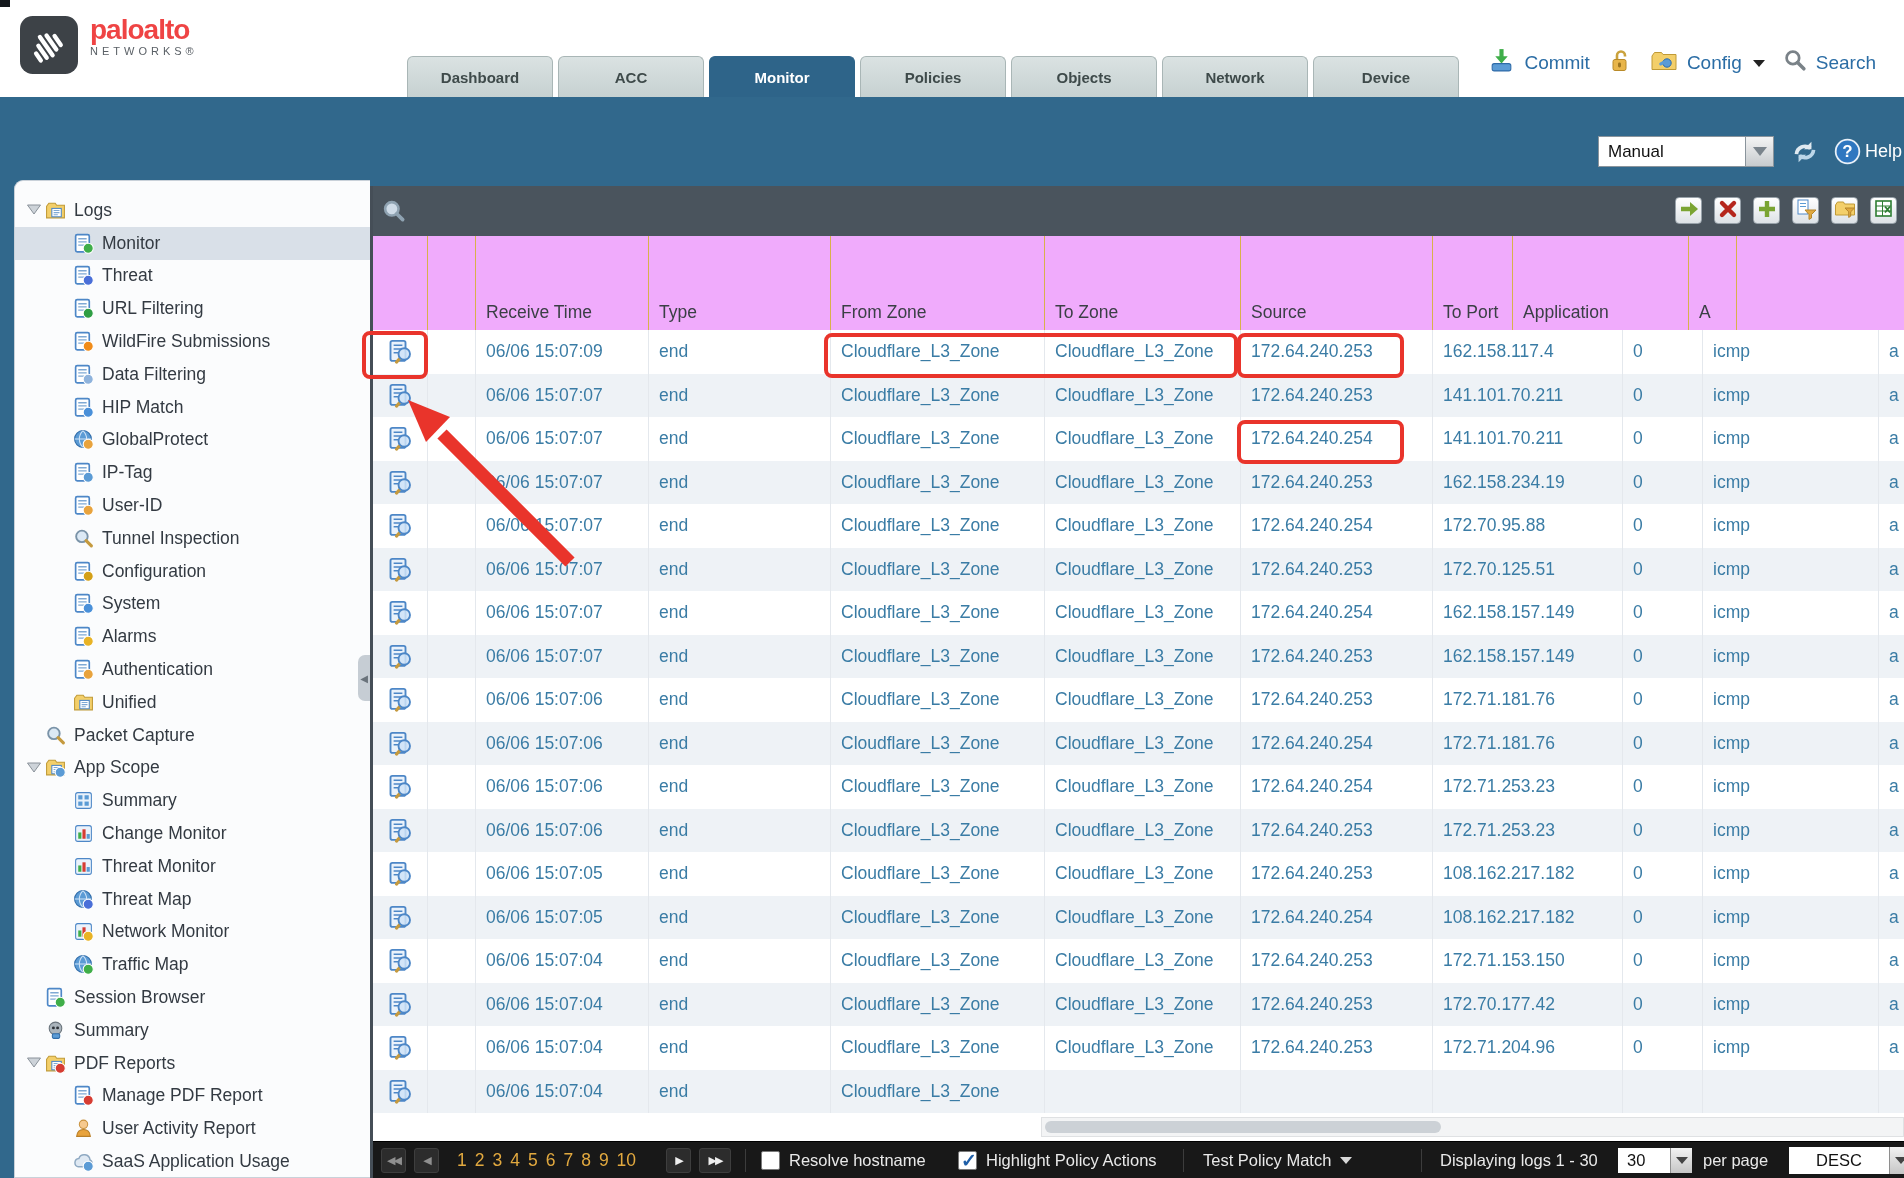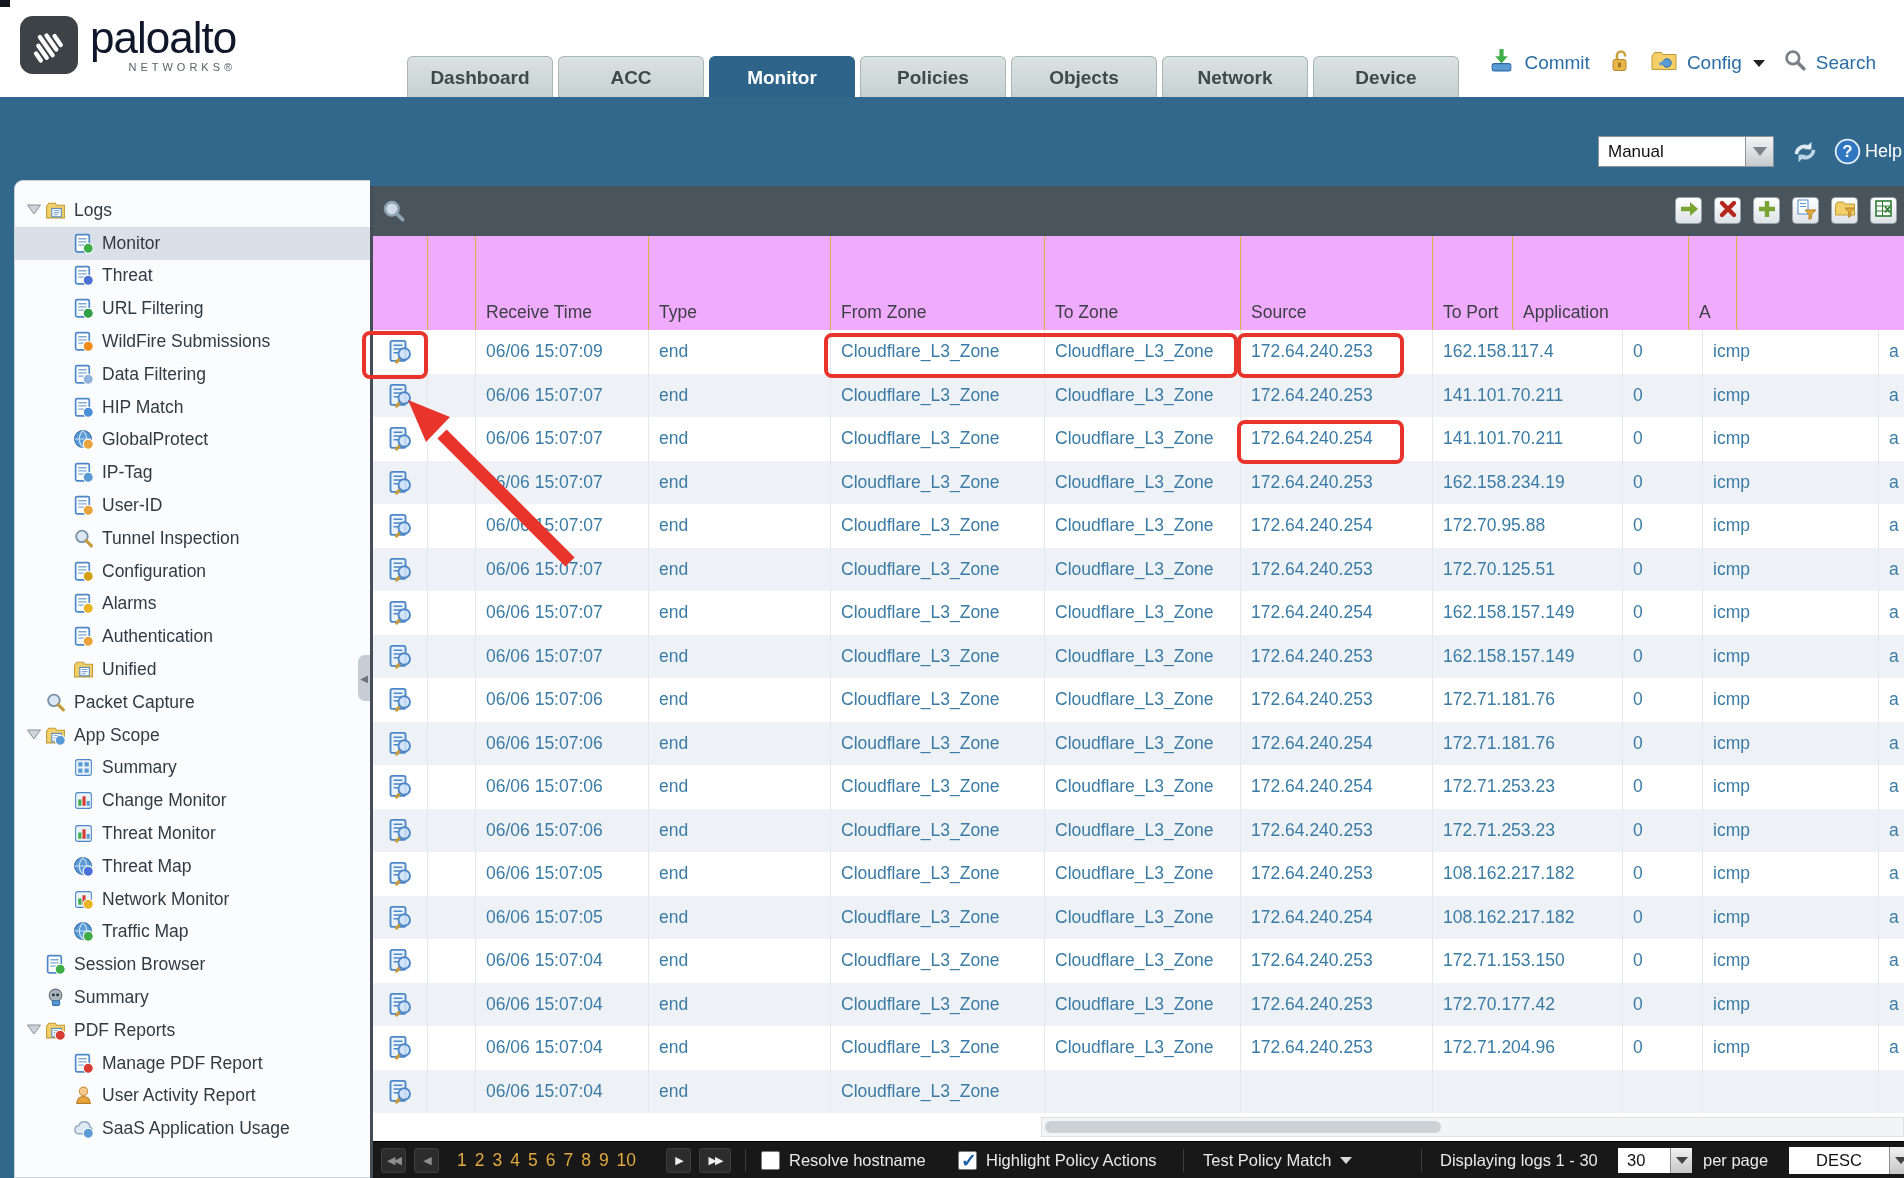--- a/index.html
+++ b/index.html
@@ -4,24 +4,24 @@
 <style>
   *{margin:0;padding:0;box-sizing:border-box}
   html,body{width:1904px;height:1178px;overflow:hidden;font-family:"Liberation Sans",sans-serif}
   #app{position:relative;width:1904px;height:1178px;background:#31688c}
 
   
   .top-header{position:absolute;top:0;left:0;width:100%;height:97px;background:#fff}
   .corner-chip{position:absolute;left:0;top:0;width:10px;height:7px;background:#14181c}
   .logo{position:absolute;left:20px;top:16px;display:flex;align-items:flex-start}
   .logo-text{margin-left:12px;line-height:1}
-  .logo-word{font-size:44px;font-weight:400;color:#0f172a;letter-spacing:-1px}
+  .logo-word{font-size:28px;font-weight:700;color:#ef4444;letter-spacing:-1px}
   .logo-sub{display:block;text-align:right;font-size:11px;letter-spacing:4px;color:#5a6066;margin-top:2px}
   .tabs{position:absolute;left:407px;bottom:0;display:flex;gap:5px}
-  .tab{width:146px;height:41px;line-height:41px;text-align:center;font-size:19px;font-weight:700;color:#3e4a4a;
+  .tab{width:146px;height:41px;line-height:41px;text-align:center;font-size:15px;font-weight:700;color:#3e4a4a;
        background:linear-gradient(#dae2e2,#c6d1d1);border:1px solid #a9b6b6;border-bottom:none;border-radius:6px 6px 0 0;cursor:pointer}
   .tab.active{background:#2e6489;border-color:#2e6489;color:#fff}
   .hdr-actions{position:absolute;right:28px;top:48px;display:flex;align-items:center;gap:9px;color:#2b6da5;font-size:19px}
   .hdr-actions .lbl{cursor:pointer}
   .caret-dn{width:0;height:0;border-left:6px solid transparent;border-right:6px solid transparent;border-top:7px solid #222;margin-left:2px}
 
   
   .refresh-group{position:absolute;top:136px;left:1598px;display:flex;align-items:center}
   .manual-select{width:148px;height:31px;background:#fff;border:1px solid #8a949c;font-size:17px;color:#111;
                  display:flex;align-items:center;padding-left:9px}
@@ -278,20 +278,28 @@
             <rect x="2.5" y="1.5" width="13" height="16.5" rx="1.5" fill="#fff" stroke="#4d87c7" stroke-width="1.6"></rect>
             <path d="M5 5.5h8M5 8.5h8M5 11.5h6" stroke="#7fa9d4" stroke-width="1.3"></path>
             <circle cx="14.5" cy="14.5" r="4.8" fill="#d4a017" stroke="#fff" stroke-width="1"></circle>
           </svg></span>
         <span class="tlabel">Configuration</span>
       </div>
       <div class="titem lvl1">
         <span class="ticon"><svg width="21" height="21" viewBox="0 0 20 20">
             <rect x="2.5" y="1.5" width="13" height="16.5" rx="1.5" fill="#fff" stroke="#4d87c7" stroke-width="1.6"></rect>
             <path d="M5 5.5h8M5 8.5h8M5 11.5h6" stroke="#7fa9d4" stroke-width="1.3"></path>
+            <circle cx="14.5" cy="14.5" r="4.8" fill="#4a90d9" stroke="#fff" stroke-width="1"></circle>
+          </svg></span>
+        <span class="tlabel">System</span>
+      </div>
+      <div class="titem lvl1">
+        <span class="ticon"><svg width="21" height="21" viewBox="0 0 20 20">
+            <rect x="2.5" y="1.5" width="13" height="16.5" rx="1.5" fill="#fff" stroke="#4d87c7" stroke-width="1.6"></rect>
+            <path d="M5 5.5h8M5 8.5h8M5 11.5h6" stroke="#7fa9d4" stroke-width="1.3"></path>
             <circle cx="14.5" cy="14.5" r="4.8" fill="#e8b325" stroke="#fff" stroke-width="1"></circle>
           </svg></span>
         <span class="tlabel">Alarms</span>
       </div>
       <div class="titem lvl1">
         <span class="ticon"><svg width="21" height="21" viewBox="0 0 20 20">
             <rect x="2.5" y="1.5" width="13" height="16.5" rx="1.5" fill="#fff" stroke="#4d87c7" stroke-width="1.6"></rect>
             <path d="M5 5.5h8M5 8.5h8M5 11.5h6" stroke="#7fa9d4" stroke-width="1.3"></path>
             <circle cx="14.5" cy="14.5" r="4.8" fill="#e8a33d" stroke="#fff" stroke-width="1"></circle>
           </svg></span>

